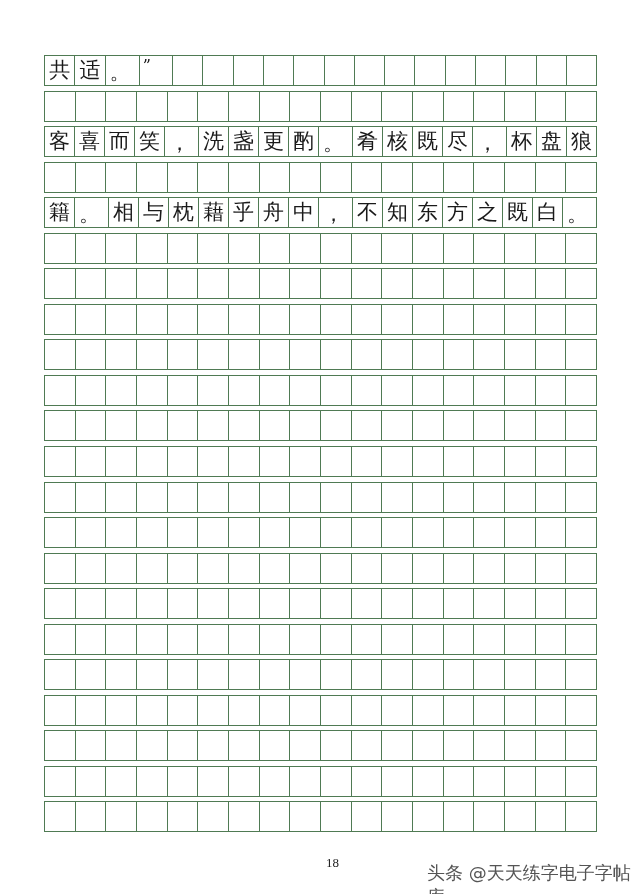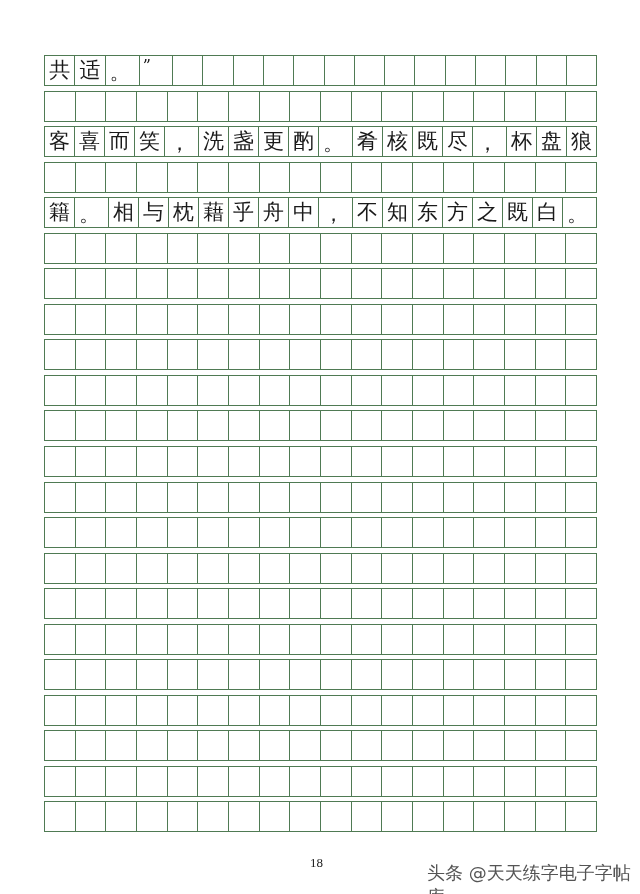--- a/index.html
+++ b/index.html
@@ -15,21 +15,21 @@
       border: 1px solid #4f7a53; box-sizing: border-box;
     }
     .cell {
       flex: 1 1 0; border-right: 1px solid #4f7a53; box-sizing: border-box;
       display: flex; align-items: center; justify-content: center;
       font-size: 21px; color: #1a1a1a; line-height: 1;
       font-family: "DejaVu Serif", serif;
     }
     .cell:last-child { border-right: none; }
     .page-num {
-      position: absolute; left: 310px; top: 855px; font-size: 13px; color: #222;
+      position: absolute; left: 326px; top: 855px; font-size: 13px; color: #222;
       font-family: "Liberation Serif", serif;
     }
     .watermark {
       position: absolute; left: 427px; top: 861px; font-size: 18px; color: #555;
       font-family: "DejaVu Sans", sans-serif; letter-spacing: 0px;
     }
   </style>
 </head>
 <body>
 

